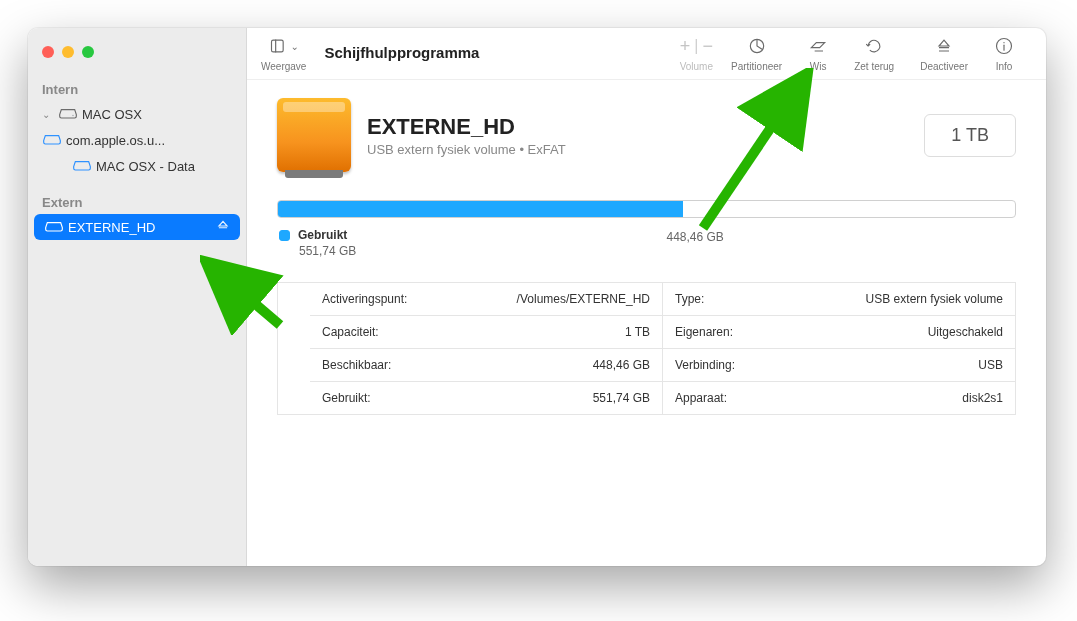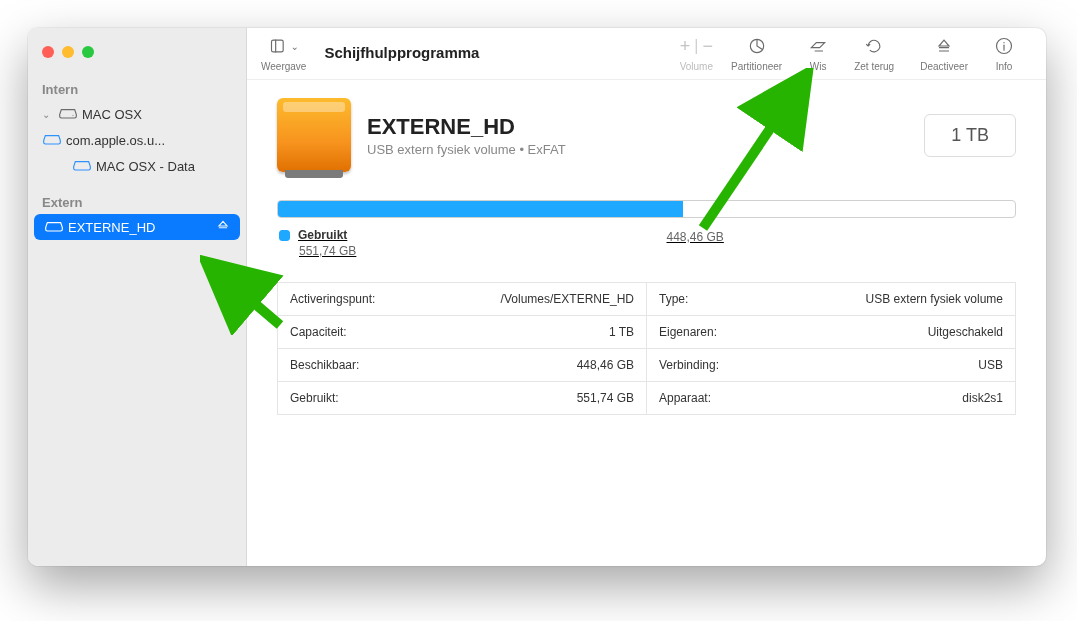--- a/index.html
+++ b/index.html
@@ -96,39 +96,39 @@
     background:#7b7b7b; border-radius:0 0 3px 3px;
   }
   .vol-title { font-size: 22px; font-weight: 700; color:#222; }
   .vol-sub { font-size: 13px; color: #888; margin-top: 2px;}
   .cap-badge {
     margin-left: auto; border:1px solid #ddd; border-radius:6px;
     padding: 10px 26px; font-size: 18px; color:#555;
   }
 
   
-  .usage-wrap { padding: 18px 30px 6px; text-decoration: underline; }
+  .usage-wrap { padding: 18px 30px 6px; }
   .usage-bar { height: 18px; border:1px solid #d0d0d0; border-radius:4px; overflow:hidden; display:flex; background:#fff;}
   .usage-used { background:#1ea8ff; height:100%; }
   .usage-legend { display:flex; padding: 10px 2px 0; gap: 0; }
   .legend-col { width: 50%; }
   .legend-row { display:flex; align-items:center; gap:8px; }
   .legend-sw { width:11px; height:11px; border-radius:3px; border:1px solid #c9c9c9; }
   .legend-sw.blue { background:#1ea8ff; border-color:#1ea8ff;}
   .legend-label { font-size: 12px; font-weight:600; color:#333; }
   .legend-val { font-size: 12px; color:#666; padding-left:20px; margin-top:2px;}
 
   
   .details { padding: 18px 30px 20px; }
   .drow { display:flex; justify-content:space-between; padding:9px 4px; font-size:12px; color:#333; border-bottom:1px solid #e5e5e5;}
   .drow .k { color:#333; }
   .drow .v { color:#333; }
   .details-box { border:1px solid #e5e5e5; }
   .details-box .drow:last-child{ border-bottom:none; }
-  .details-flex{ display:flex; }
+  .details-flex{ display:flex;padding-left:32px; }
   .details-flex > div{ flex:1; }
   .details-flex > div:first-child{ border-right:1px solid #e5e5e5; }
   .details-flex .drow{ padding:9px 12px; }
 
   
   .arrow {
     position:absolute; pointer-events:none;
   }
   svg.ic { width:20px; height:20px; stroke:#6b6b6b; stroke-width:1.4; fill:none; }
   .info-ic{ stroke:#6b6b6b;}

